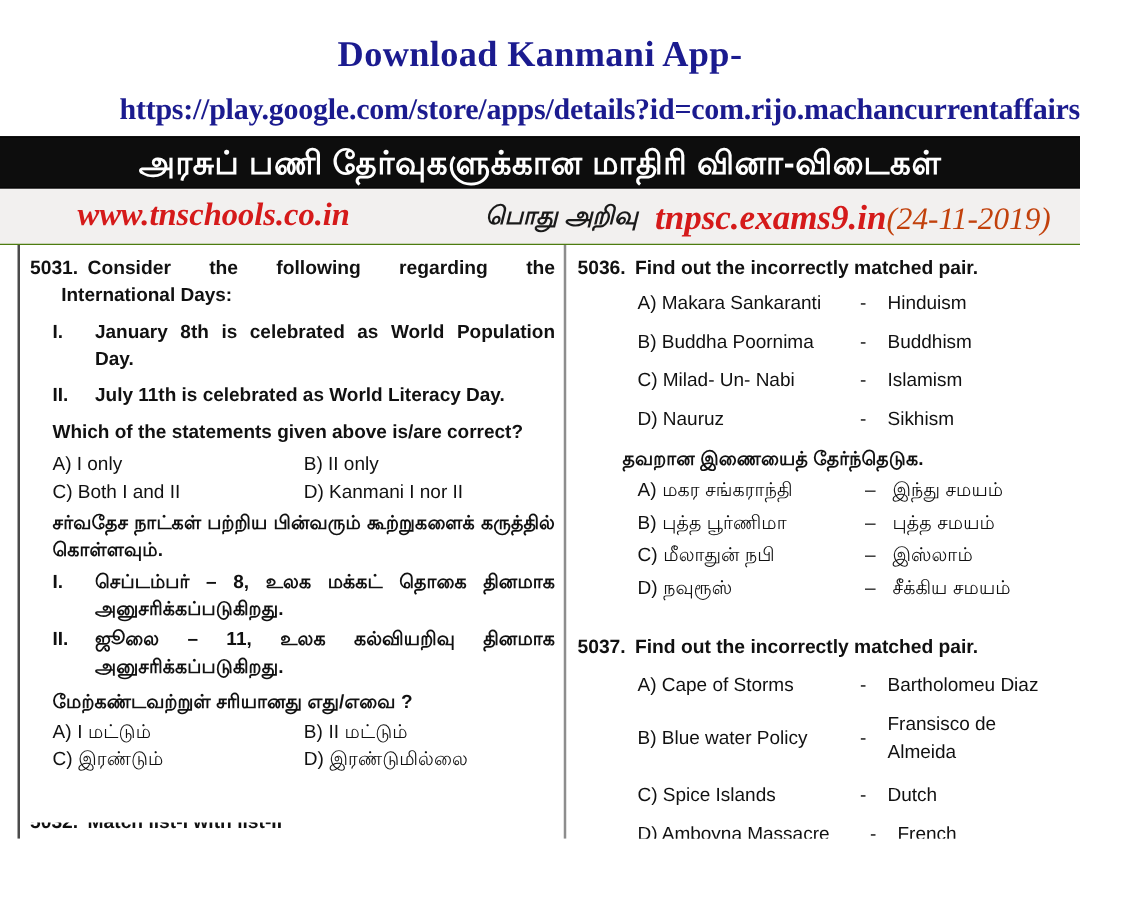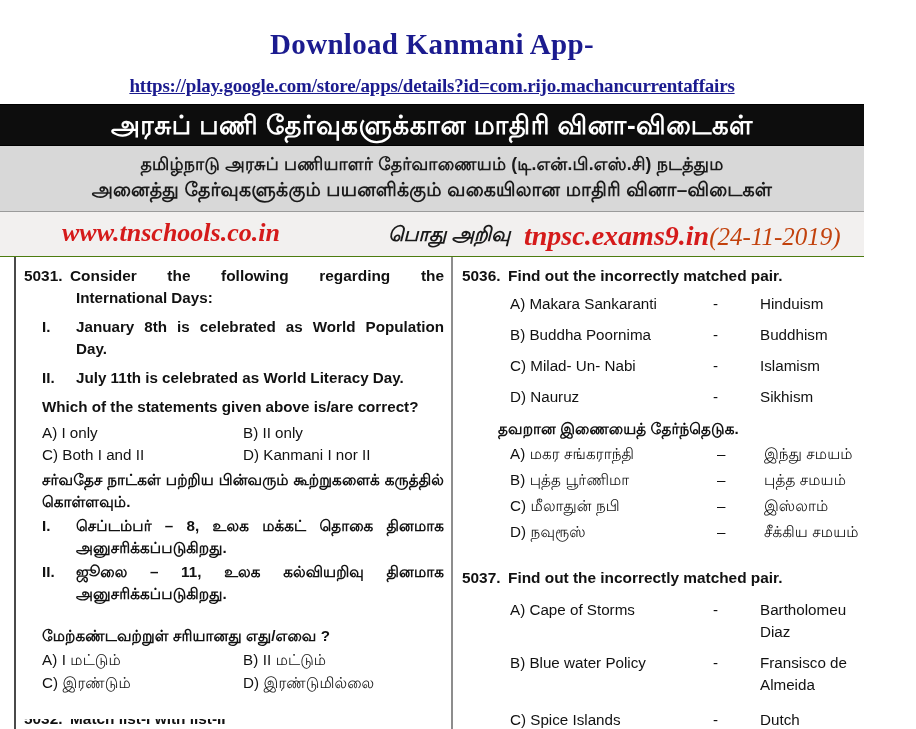--- a/index.html
+++ b/index.html
@@ -30,26 +30,26 @@
     color: #1b1b8f;
     font-weight: bold;
   }
   .promo-title {
     font-size: 29px;
     letter-spacing: .3px;
     padding-top: 29px;
     line-height: 1.1;
   }
   .promo-link {
-    font-size: 19px;
+    font-size: 24px;
     padding-top: 14px;
     letter-spacing: -.2px;
-    text-decoration: underline;
     white-space: nowrap;
     transform: scaleX(1.0);
+    text-align: right;
   }
 
   
   .banner {
     margin-top: 7px;
     background: #0d0d0d;
     color: #ffffff;
     text-align: center;
     font-size: 26px;
     font-weight: bold;
@@ -216,23 +216,22 @@
     white-space: nowrap;
   }
 
   
   .pairs {
     margin-left: 48px;
     margin-top: 6px;
   }
   .pairs .prow {
     display: flex;
-    align-items: flex-start;
+    align-items: center;
     margin-bottom: 9px;
-    gap: 25px;
   }
   .pairs .left {
     flex: 0 0 178px;
   }
   .pairs .dash {
     flex: 0 0 22px;
   }
   .pairs .right {
     flex: 1 1 auto;
   }
@@ -270,24 +269,20 @@
 
 <div id="page">
 
   <div class="promo">
     <div class="promo-title">Download Kanmani App-</div>
     <div class="promo-link">https://play.google.com/store/apps/details?id=com.rijo.machancurrentaffairs</div>
   </div>
 
   <div class="banner">அரசுப் பணி தேர்வுகளுக்கான மாதிரி வினா-விடைகள்</div>
 
-  <div class="subtitle-band">
-    <div class="subtitle-line l1">தமிழ்நாடு அரசுப் பணியாளர் தேர்வாணையம் (டி.என்.பி.எஸ்.சி) நடத்தும</div>
-    <div class="subtitle-line l2">அனைத்து தேர்வுகளுக்கும் பயனளிக்கும் வகையிலான மாதிரி வினா–விடைகள்</div>
-  </div>
 
   <div class="site-band">
     <span class="site-left">www.tnschools.co.in</span>
     <span class="site-mid">பொது அறிவு</span>
     <span class="site-right">
       <span class="site-url2">tnpsc.exams9.in</span><span class="site-date">(24-11-2019)</span>
     </span>
   </div>
 
   <div class="body-area">
@@ -296,21 +291,21 @@
     <div class="rule-mid"></div>
     <div class="rule-right"></div>
 
     <div class="col col-left">
 
       <div class="q">
         <div class="q-head">
           <span class="q-num">5031.</span>
           <span class="q-stem justify">Consider the following regarding the</span>
         </div>
-        <div style="font-weight:bold; margin-left:52px;">International Days:</div>
+        <div style="font-weight:bold; margin-left:25px;">International Days:</div>
 
         <div class="stmt">
           <span class="stmt-rom">I.</span>
           <span class="stmt-txt">January 8th is celebrated as World Population Day.</span>
         </div>
 
         <div class="stmt">
           <span class="stmt-rom">II.</span>
           <span class="stmt-txt">July 11th is celebrated as World Literacy Day.</span>
         </div>
@@ -333,21 +328,21 @@
         <div class="stmt" style="margin-top:2px;">
           <span class="stmt-rom">I.</span>
           <span class="stmt-txt tamil">செப்டம்பர் – 8, உலக மக்கட் தொகை தினமாக அனுசரிக்கப்படுகிறது.</span>
         </div>
 
         <div class="stmt" style="margin-top:2px;">
           <span class="stmt-rom">II.</span>
           <span class="stmt-txt tamil">ஜூலை – 11, உலக கல்வியறிவு தினமாக அனுசரிக்கப்படுகிறது.</span>
         </div>
 
-        <div class="ask tamil" style="margin-top:20px;">மேற்கண்டவற்றுள் சரியானது எது/எவை ?</div>
+        <div class="ask tamil" style="margin-top:6px;">மேற்கண்டவற்றுள் சரியானது எது/எவை ?</div>
 
         <div class="opts2 tamil" style="font-weight:normal; margin-top:2px;">
           <div class="row">
             <span class="cell">A) I மட்டும்</span>
             <span class="cell">B) II மட்டும்</span>
           </div>
           <div class="row">
             <span class="cell">C) இரண்டும்</span>
             <span class="cell">D) இரண்டுமில்லை</span>
           </div>

